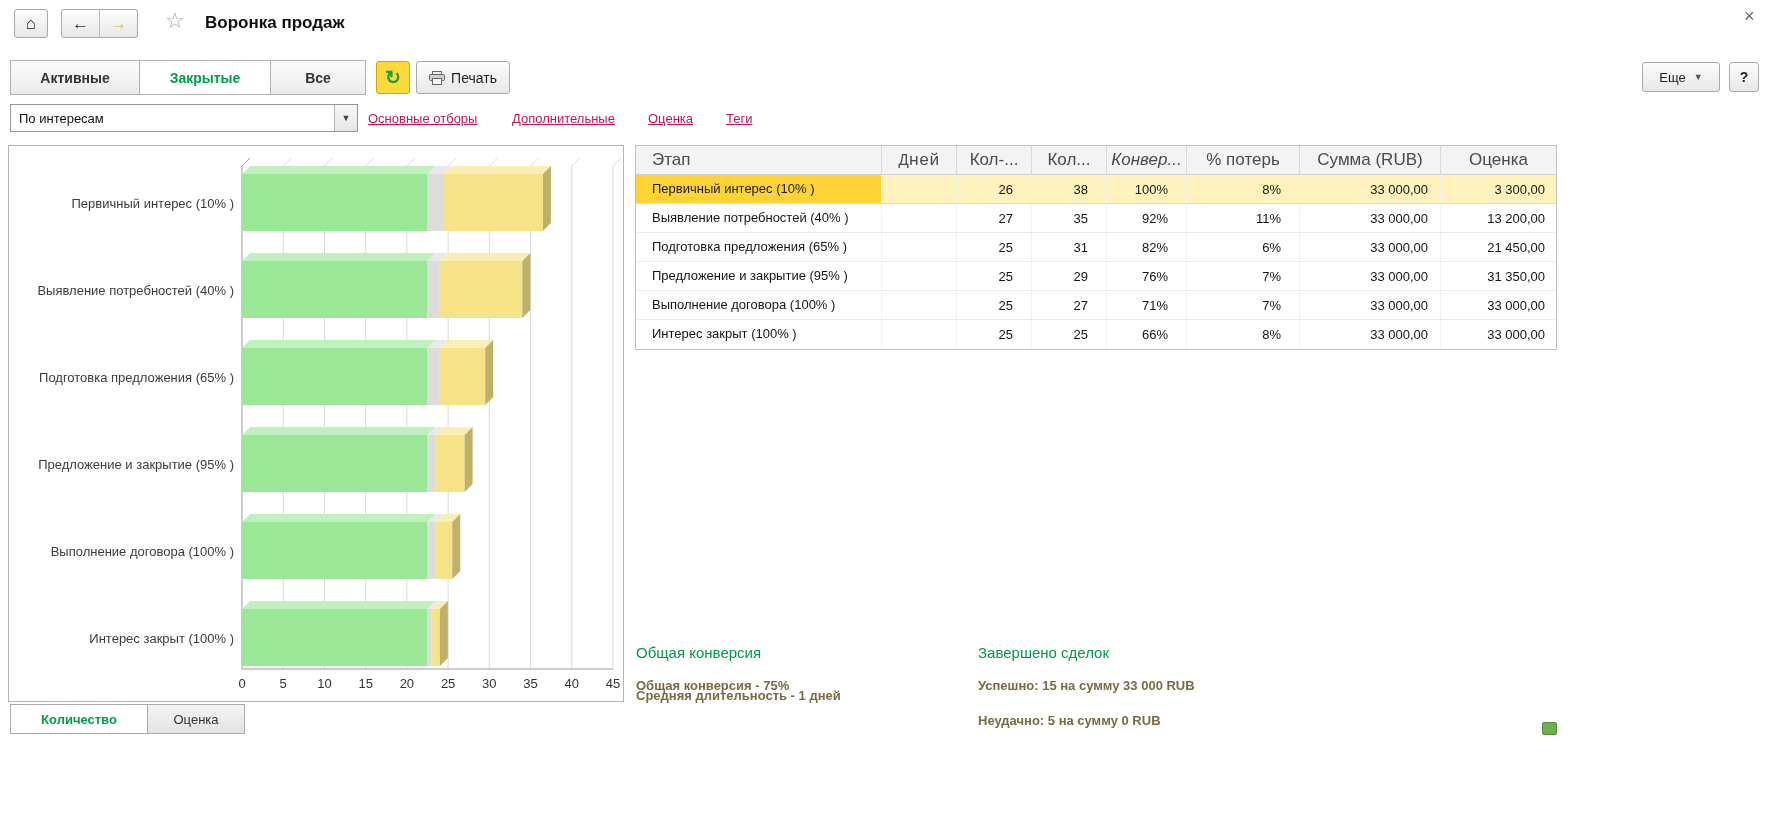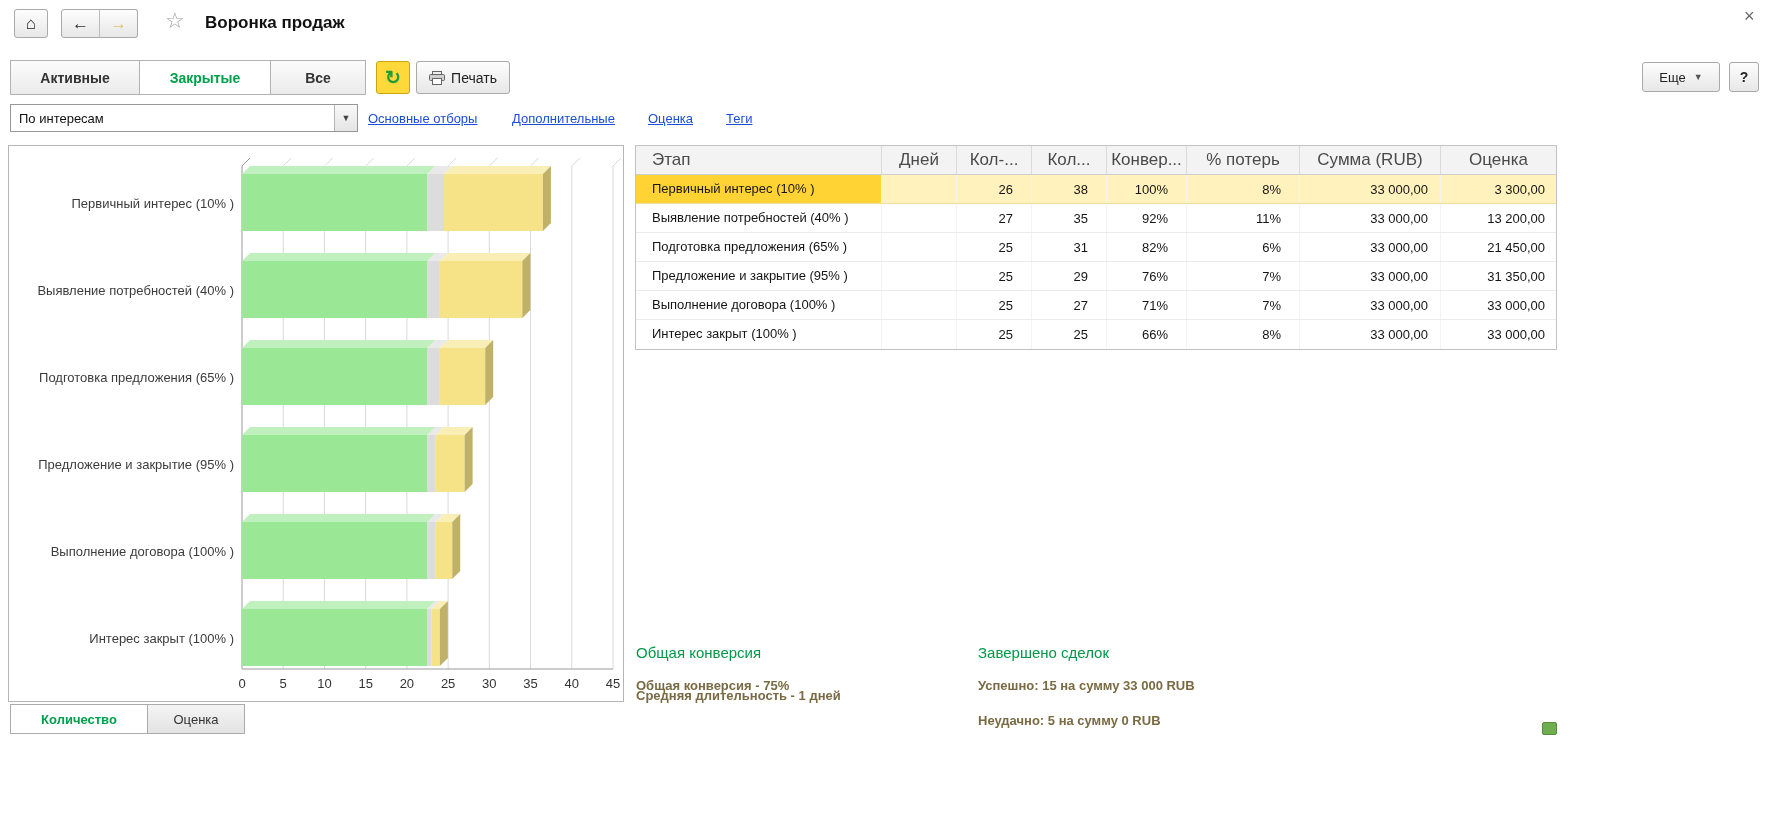--- a/index.html
+++ b/index.html
@@ -24,21 +24,21 @@
   #refresh{position:absolute;left:376px;top:61px;width:34px;height:33px;background:#FFD83A;border:1px solid #cda60e;border-radius:3px;color:#1f9d3a;font-size:19px;font-weight:bold;display:flex;align-items:center;justify-content:center}
   #print{left:416px;top:61px;width:94px;height:33px;border-radius:3px;font-size:14px;color:#222;gap:6px}
   #more{left:1642px;top:62px;width:78px;height:30px;border-radius:3px;font-size:13px;color:#222;gap:8px}
   #more .dd{font-size:9px;color:#555}
   #help{left:1729px;top:62px;width:30px;height:30px;border-radius:3px;font-size:14px;font-weight:700;color:#222}
 
   
   #combo{position:absolute;left:10px;top:104px;width:348px;height:28px;border:1px solid #969696;background:#fff;display:flex;align-items:center;cursor:pointer}
   #combo .txt{flex:1;padding-left:8px;font-size:13px;color:#111;white-space:nowrap;overflow:hidden}
   #combo .cb{width:23px;height:100%;border-left:1px solid #b5b5b5;background:linear-gradient(#f8f8f8,#e5e5e5);display:flex;align-items:center;justify-content:center;font-size:9px;color:#444}
-  .flink{position:absolute;top:111px;font-size:13px;color:#1d4ed8;text-decoration:underline;cursor:pointer;white-space:nowrap}
+  .flink{position:absolute;top:111px;font-size:13px;color:#be185d;text-decoration:underline;cursor:pointer;white-space:nowrap}
   #fl0{left:368px}#fl1{left:512px}#fl2{left:648px}#fl3{left:726px}
 
   
   #chart-panel{position:absolute;left:8px;top:145px;width:616px;height:557px;border:1px solid #b5b5b5;background:#fff}
   #chart{display:block}
   #chart text{font-family:"Liberation Sans",sans-serif}
   #ctabs{position:absolute;left:10px;top:704px;display:flex}
   .ctab{height:30px;border:1px solid #ababab;background:linear-gradient(#f4f4f4,#e3e3e3);font-size:13px;color:#333}
   .ctab + .ctab{margin-left:-1px}
   .ctab.active{background:#fff;color:#00A04A;font-weight:700;z-index:1}
@@ -199,24 +199,24 @@
     </svg>
 </div>
 <div id="ctabs">
   <button class="ctab active" style="width:138px">Количество</button>
   <button class="ctab" style="width:98px">Оценка</button>
 </div>
 
 <div id="table">
   <div class="thead" id="thead">
       <div class="th first" style="width: 246px;">Этап</div>
-      <div class="th" style="width: 75px;">Дней</div>
+      <div class="th" style="width: 75px; font-family: Liberation Mono, monospace;">Дней</div>
       <div class="th" style="width: 75px;">Кол-...</div>
       <div class="th" style="width: 75px;">Кол...</div>
-      <div class="th" style="width: 80px;">Конвер...</div>
+      <div class="th" style="width: 80px; font-style: italic;">Конвер...</div>
       <div class="th" style="width: 113px;">% потерь</div>
       <div class="th" style="width: 141px;">Сумма (RUB)</div>
       <div class="th" style="width: 115px;">Оценка</div>
     </div>
   <div id="tbody">
       <div class="tr sel">
         <div class="td c0" style="width: 246px;">Первичный интерес (10% )</div>
         <div class="td c1" style="width: 75px; padding-right: 18px;"></div>
         <div class="td c2" style="width: 75px; padding-right: 18px;">26</div>
         <div class="td c3" style="width: 75px; padding-right: 18px;">38</div>

